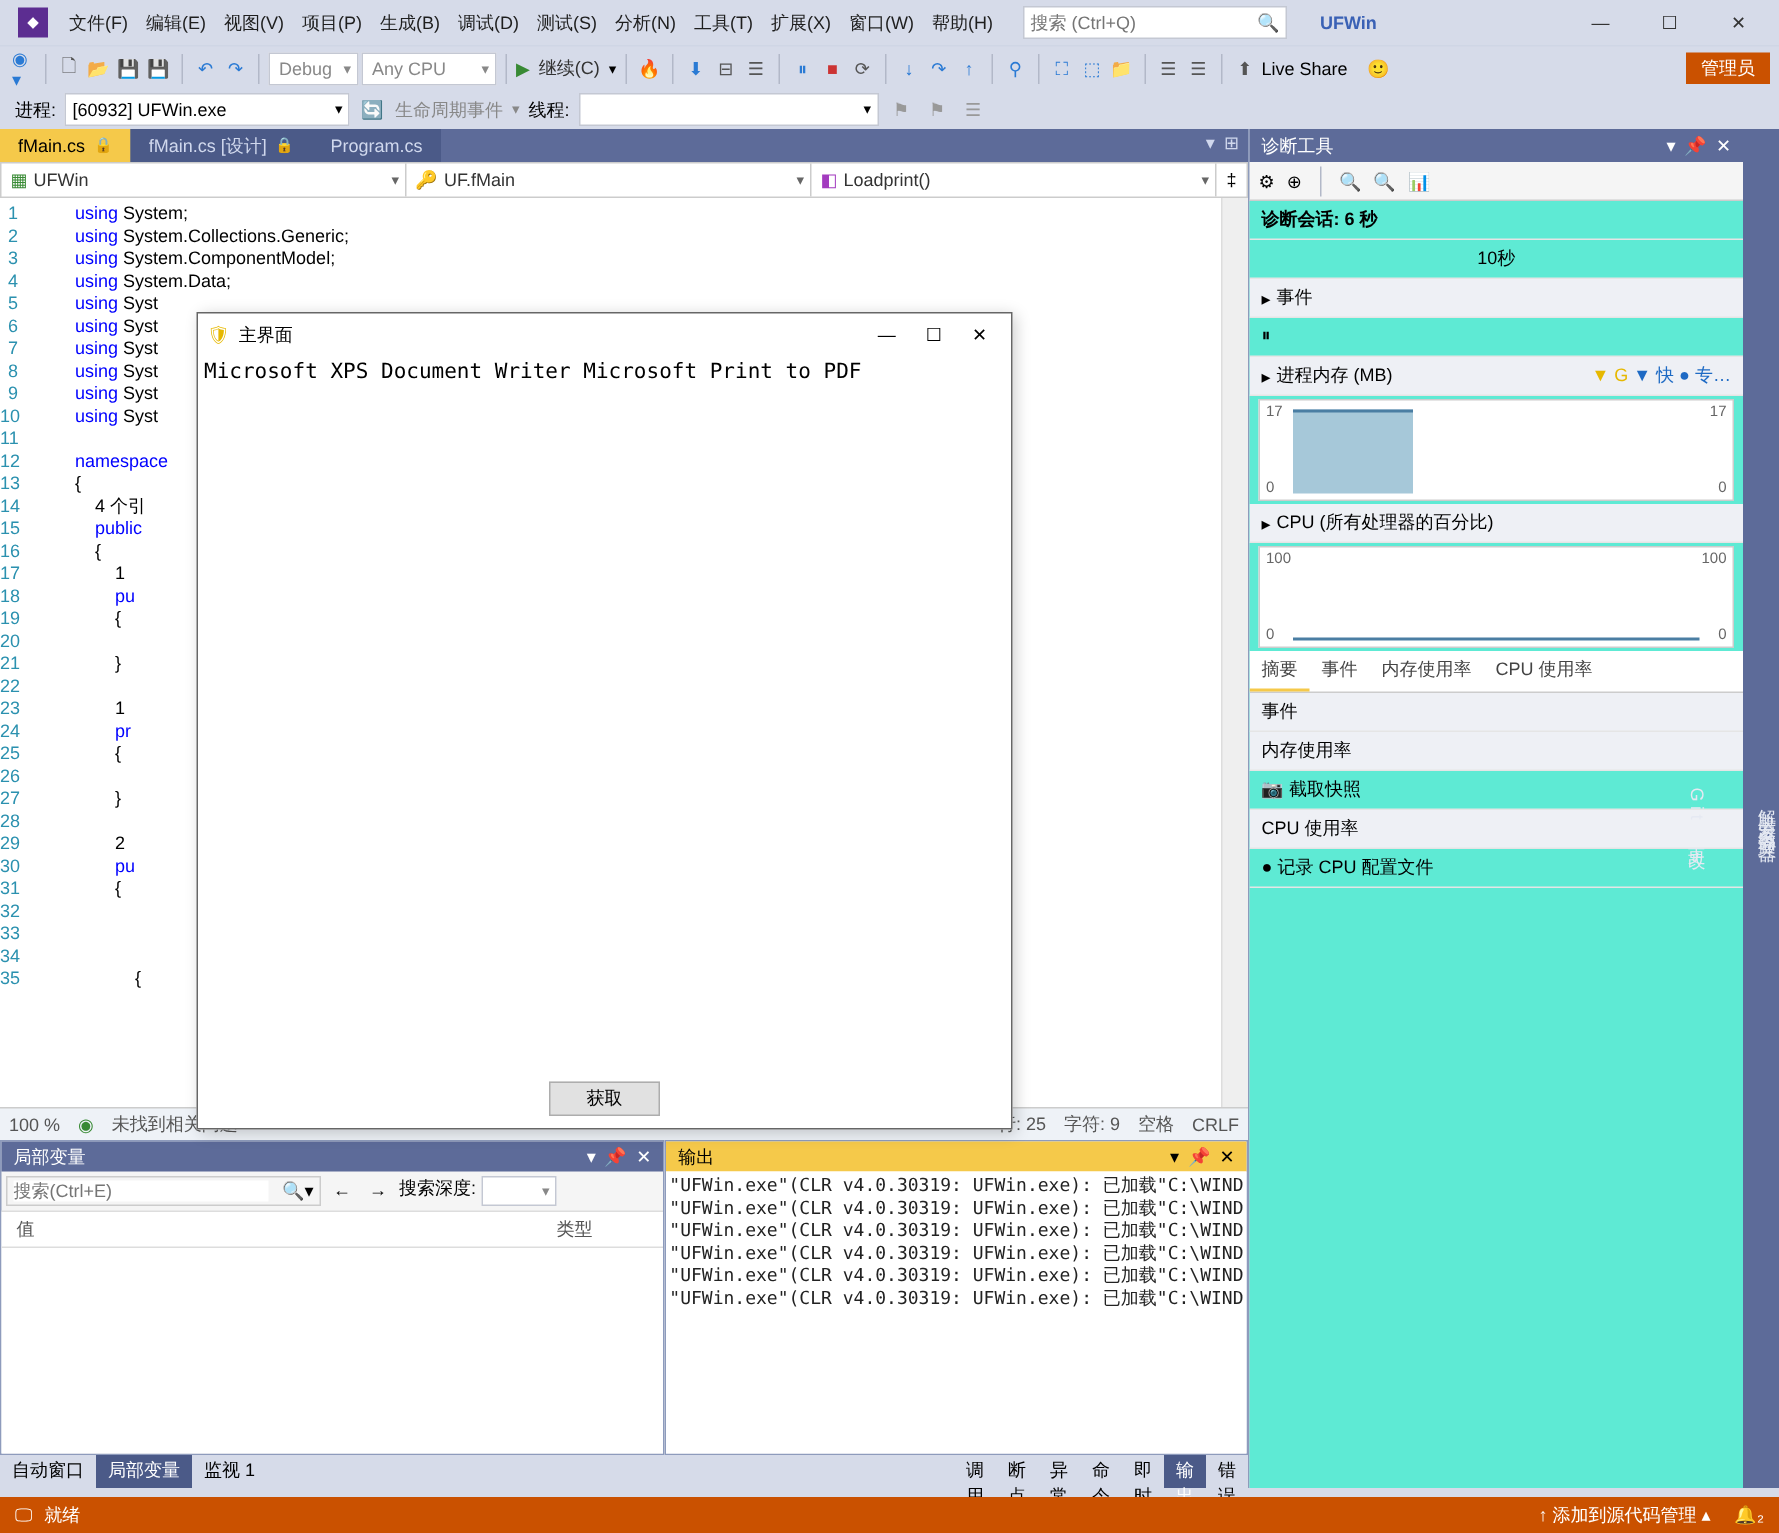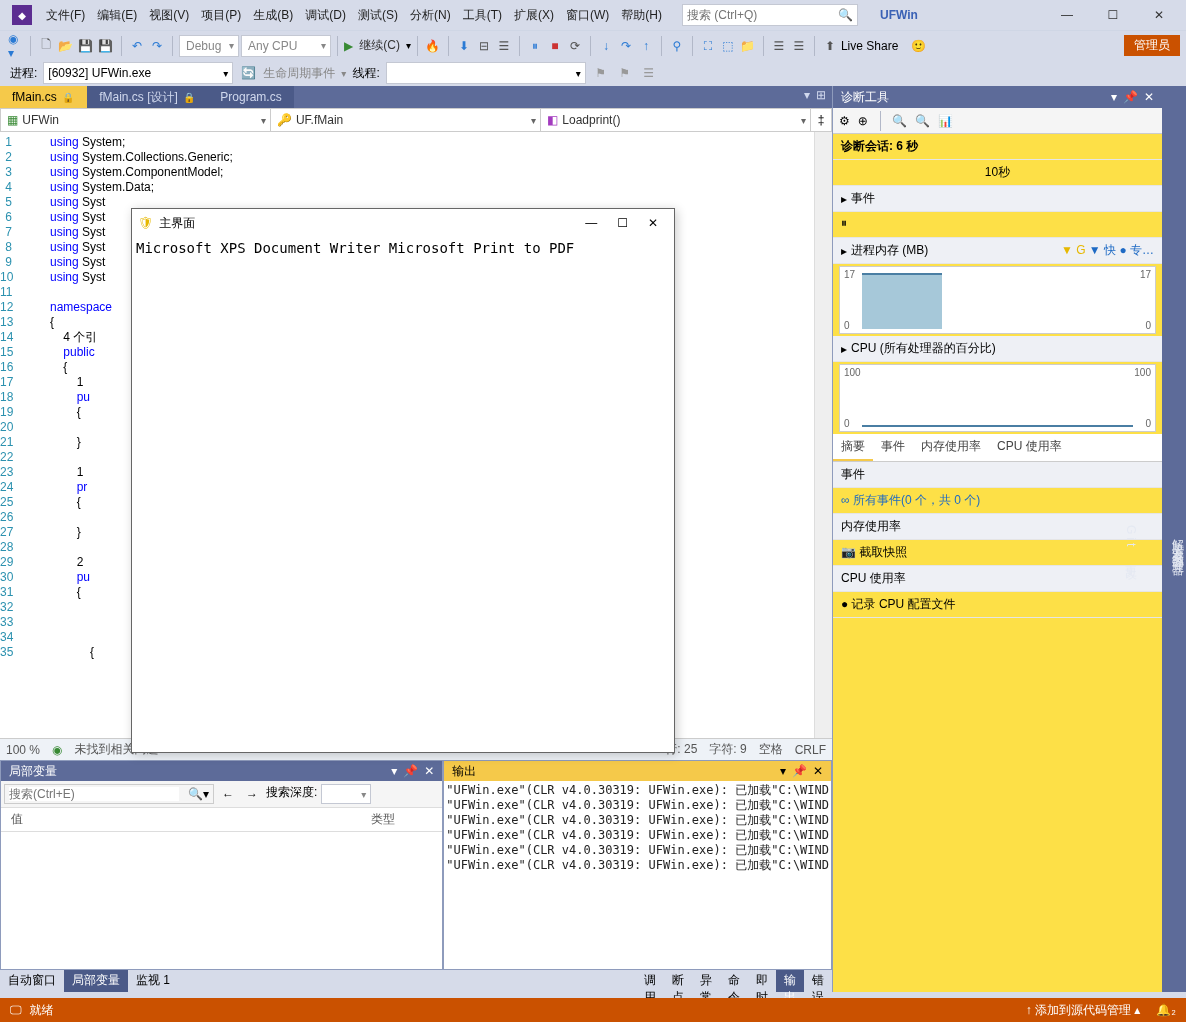--- a/index.html
+++ b/index.html
@@ -46,21 +46,21 @@
 .ph.active { background:#f5c94a; color:#000; }
 .ph .pin { margin-left:auto; display:flex; gap:6px; }
 .locals-body { flex:1; background:#fff; }
 .locals-head { display:flex; border-bottom:1px solid #ddd; background:#fff; }
 .locals-head div { padding:3px 10px; color:#555; }
 .output-body { flex:1; background:#fff; font-family:Consolas,"NSimSun",monospace; font-size:12px; padding:2px; overflow:hidden; white-space:pre; color:#222; line-height:15px; }
 .tab-strip { height:22px; background:#d6dbe9; display:flex; }
 .tstab { padding:2px 8px; cursor:pointer; }
 .tstab.active { background:#4b5a88; color:#fff; }
 .statusbar { height:24px; background:#ca5100; color:#fff; display:flex; align-items:center; padding:0 10px; position:absolute; bottom:0; left:0; right:0; }
-.diag-body { flex:1; background:#fde047; overflow:auto; font-size:12px; }
+.diag-body { flex:1; background:#5eead4; overflow:auto; font-size:12px; }
 .diag-row { padding:4px 8px; border-bottom:1px solid #e5e5e5; }
 .diag-row.dark { background:#eef0f5; font-weight:500; display:flex; align-items:center; gap:4px; }
 .diag-tabs { display:flex; border-bottom:1px solid #ccc; background:#fff; }
 .diag-tabs div { padding:4px 8px; cursor:pointer; color:#444; }
 .diag-tools { height:26px; border-bottom:1px solid #ccc; display:flex; align-items:center; padding:0 6px; gap:8px; }
 .chart { height:68px; border:1px solid #ccc; margin:2px 6px; position:relative; background:#fff; }
 .chart-lbl-l { position:absolute; left:4px; font-size:10px; color:#666; }
 .chart-lbl-r { position:absolute; right:4px; font-size:10px; color:#666; }
 .popup { position:absolute; left:131px; top:208px; width:544px; height:545px; background:#fff; border:1px solid #666; box-shadow:2px 2px 10px rgba(0,0,0,.2); z-index:100; display:flex; flex-direction:column; }
 .popup-title { height:28px; display:flex; align-items:center; padding:0 6px; }
@@ -353,21 +353,20 @@
           <span class="chart-lbl-r" style="bottom:2px;">0</span>
           <div style="position:absolute;left:22px;bottom:4px;right:22px;height:2px;background:#4a7ea3;"></div>
         </div>
         <div class="diag-tabs" id="diag-tabs">
             <div style="border-bottom: 2px solid rgb(245, 201, 74);">摘要</div>
             <div>事件</div>
             <div>内存使用率</div>
             <div>CPU 使用率</div>
           </div>
         <div class="diag-row dark">事件</div>
-        <div class="diag-row" style="color:#1e6ac4;">∞ <span>所有事件(0 个，共 0 个)</span></div>
         <div class="diag-row dark">内存使用率</div>
         <div class="diag-row">📷 <span>截取快照</span></div>
         <div class="diag-row dark">CPU 使用率</div>
         <div class="diag-row">● <span>记录 CPU 配置文件</span></div>
       </div>
     </div>
     <div class="vtabs">
       <span>解决方案资源管理器</span>
       <span>Git 更改</span>
     </div>
@@ -386,13 +385,16 @@
     <span style="color:#e6b800;">🛡</span>
     <span style="margin-left:6px;text-align:right;">主界面</span>
     <div class="pw">
       <span>—</span>
       <span>☐</span>
       <span>✕</span>
     </div>
   </div>
   <div class="popup-body" id="popup-body">Microsoft XPS Document Writer
 Microsoft Print to PDF</div>
+  <div class="popup-foot">
+    <div class="popup-btn">获取</div>
+  </div>
 </div>
 
 </body></html>

